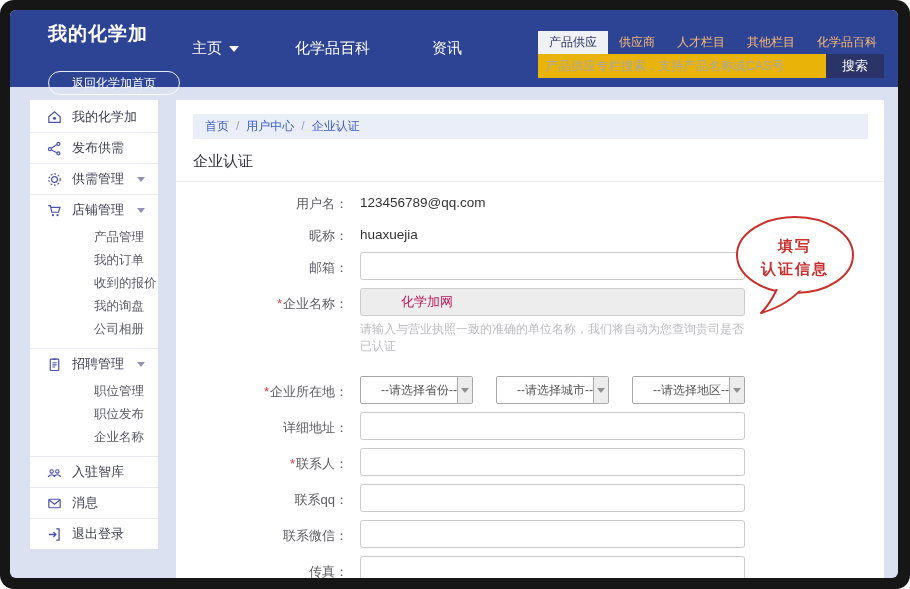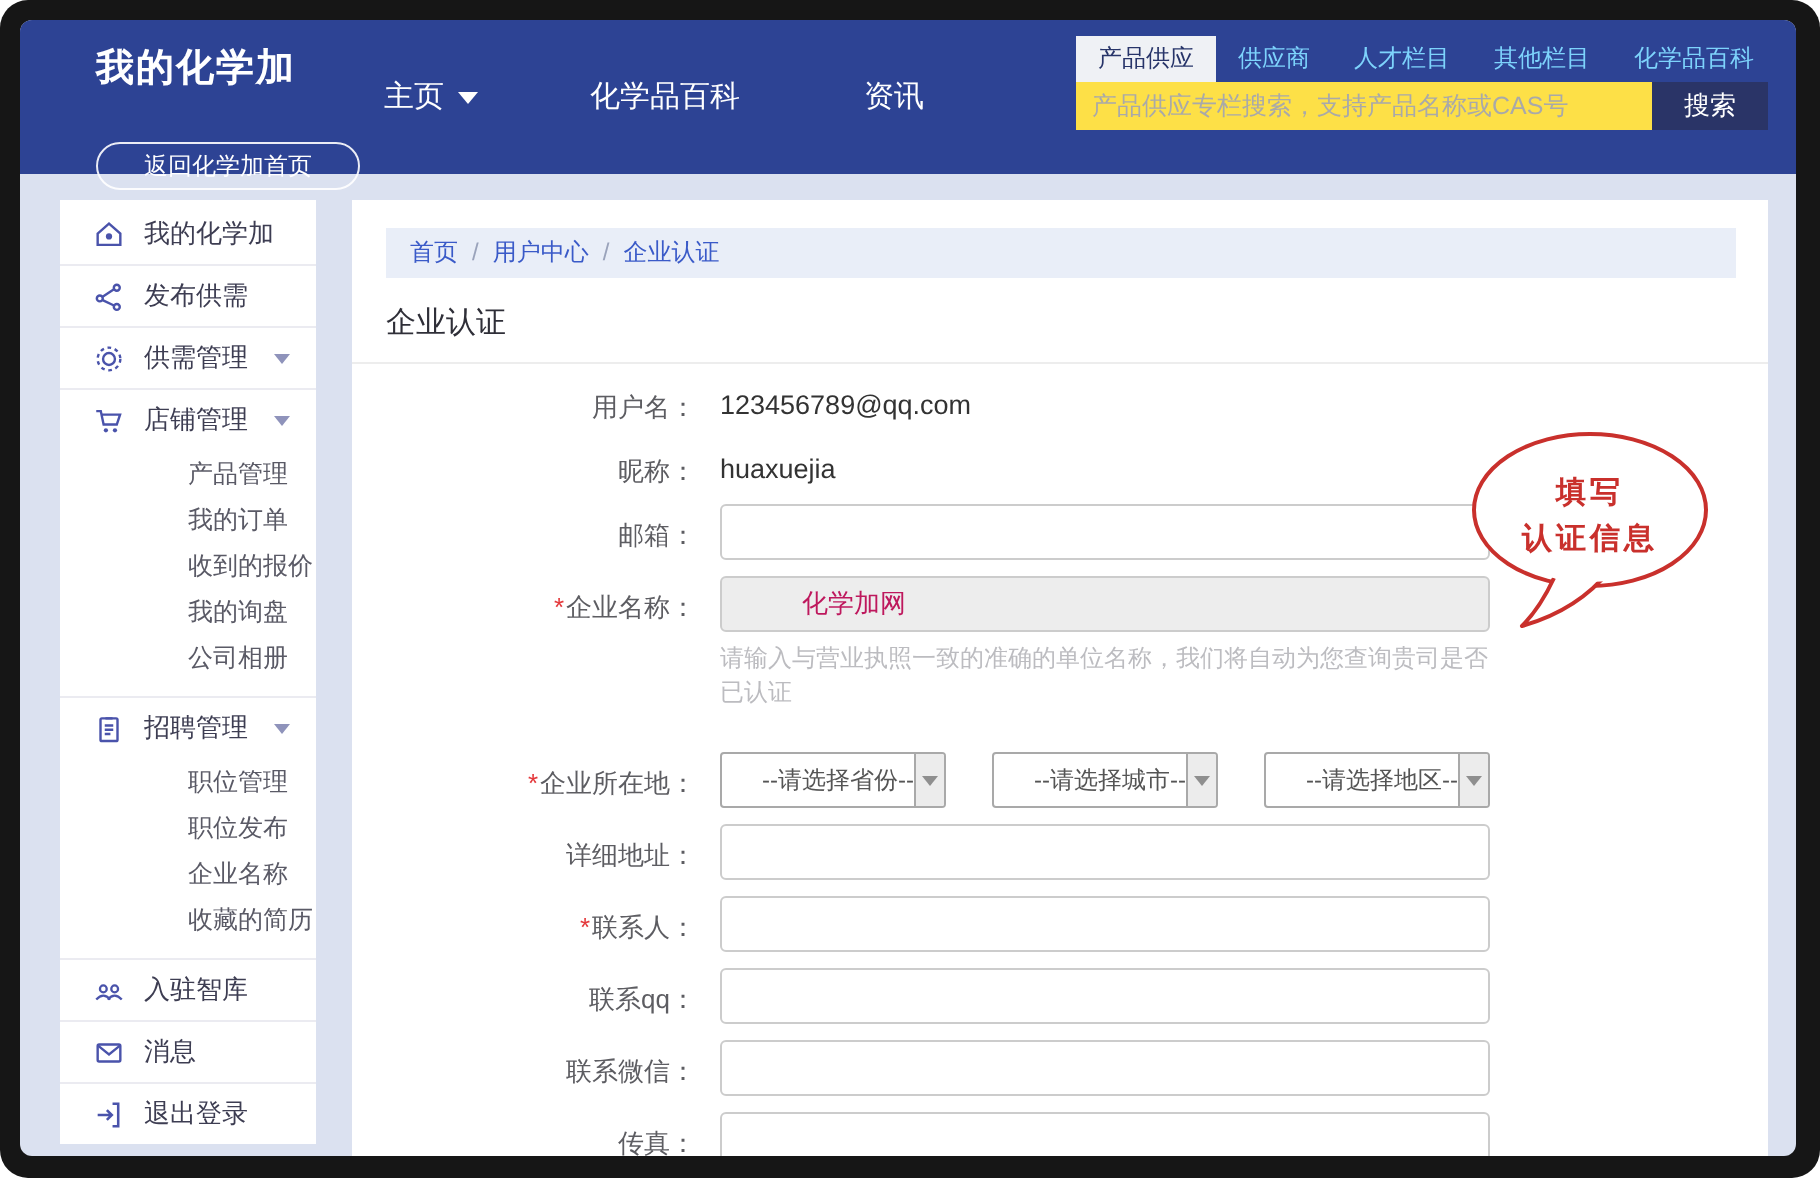--- a/index.html
+++ b/index.html
@@ -10,26 +10,26 @@
   
   header.top { position:relative; height:77px; background:#2d4394; }
   .logo-wrap { position:absolute; left:38px; top:11px; }
   .logo { color:#fff; font-size:19px; font-weight:bold; letter-spacing:1px; cursor:pointer; }
   .back-pill { display:block; margin-top:24px; width:132px; height:24px; background:transparent; border:1px solid rgba(255,255,255,.9); border-radius:13px; color:#fff; font-size:12px; cursor:pointer; font-family:inherit; }
   .top-nav { position:absolute; left:182px; top:0; bottom:0; display:flex; align-items:center; }
   .nav-item { color:#fff; font-size:15px; display:flex; align-items:center; cursor:pointer; }
   .nav-item .chev { margin-left:7px; width:0; height:0; border-left:5px solid transparent; border-right:5px solid transparent; border-top:6px solid #fff; }
   .nav-item.n0 { margin-right:56px; } .nav-item.n1 { margin-right:62px; } .nav-item.n2 { margin-right:0; }
 
-  .search-module { position:absolute; right:14px; top:8px; width:346px; }
+  .search-module { position:absolute; right:14px; top:21px; width:346px; }
   .search-tabs { display:flex; height:23px; }
-  .search-tab { padding:0 11px; font-size:12px; color:#7dd3fc; line-height:23px; cursor:pointer; white-space:nowrap; }
+  .search-tab { padding:0 11px; font-size:12px; color:#fdba74; line-height:23px; cursor:pointer; white-space:nowrap; }
   .search-tab.active { background:#eff1f5; color:#273469; }
   .search-row { display:flex; height:24px; }
-  .search-input { flex:1; height:24px; border:none; outline:none; padding:0 8px; font-size:12.5px; color:#333; font-family:inherit; background:#fde047; }
+  .search-input { flex:1; height:24px; border:none; outline:none; padding:0 8px; font-size:12.5px; color:#333; font-family:inherit; background:#eab308; }
   .search-input::placeholder { color:#a9a9a9; }
   .search-btn { width:58px; height:24px; background:#2a3467; color:#fff; border:none; font-size:13px; cursor:pointer; font-family:inherit; }
 
   
   .page-body { position:relative; height:491px; }
 
   aside.sidebar { position:absolute; left:20px; top:13px; width:128px; background:#fff; padding-top:2px; }
   .side-item { height:30px; display:flex; align-items:center; padding-left:16px; cursor:pointer; }
   .side-item .s-icon { width:17px; height:17px; color:#4a53ab; flex:none; }
   .side-item .s-icon svg { width:17px; height:17px; display:block; }
@@ -165,21 +165,20 @@
                 <path d="M9.5 4.5 h5 M9 9.5 h6 M9 12.5 h6 M9 15.5 h4"></path>
               </svg>
             </span>
             <span class="s-label">招聘管理</span>
             <span class="s-chev"></span>
           </div>
           <ul class="side-sub">
             <li>职位管理</li>
             <li>职位发布</li>
             <li>企业名称</li>
-            <li>收藏的简历</li>
           </ul>
           <div class="side-div"></div>
           <div class="side-item">
             <span class="s-icon">
               <svg viewBox="0 0 24 24" fill="none" stroke="currentColor" stroke-width="1.6">
                 <circle cx="8" cy="10.5" r="2.4"></circle>
                 <circle cx="16" cy="10.5" r="2.4"></circle>
                 <path d="M3 18 q5 -5.5 10 0 M11 18 q5 -5.5 10 0"></path>
               </svg>
             </span>

